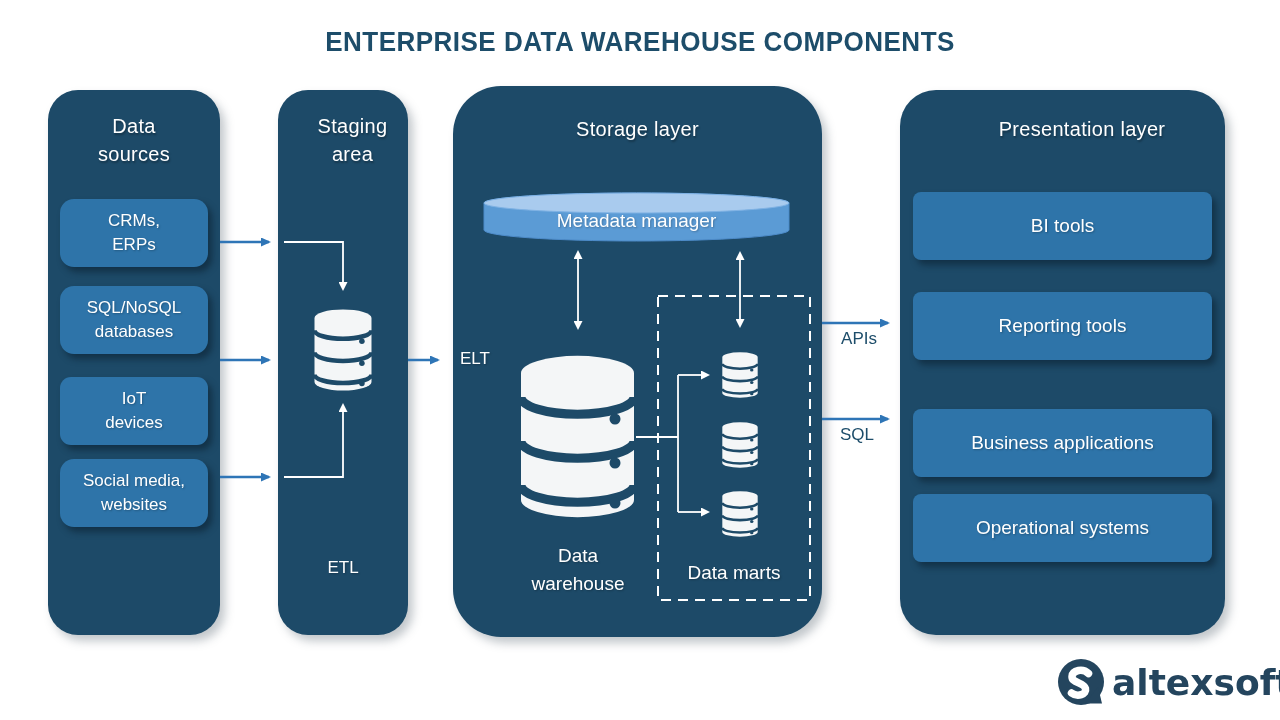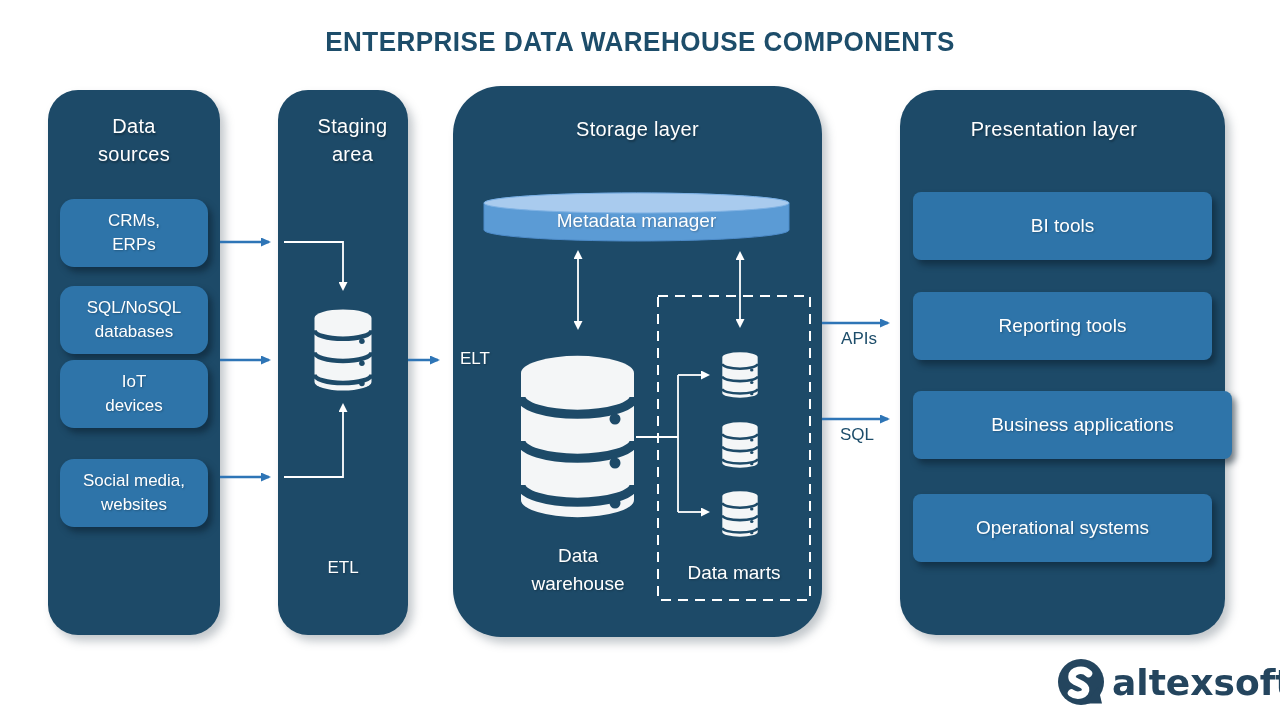--- a/index.html
+++ b/index.html
@@ -53,46 +53,46 @@
 
   <div class="col-title" style="left:48px;top:112px;width:172px;">
     <div>Data</div>
     <div>sources</div>
   </div>
   <div class="col-title" style="left:278px;top:112px;width:149px;">
     <div>Staging</div>
     <div>area</div>
   </div>
   <div class="col-title" style="left:453px;top:115px;width:369px;">Storage layer</div>
-  <div class="col-title" style="left:900px;top:115px;width:308px;">Presentation layer</div>
+  <div class="col-title" style="left:928px;top:115px;width:308px;">Presentation layer</div>
 
   <div class="srcbox" style="top:199px;text-align:center;">
     <div>CRMs,</div>
     <div>ERPs</div>
   </div>
   <div class="srcbox" style="top:286px;">
     <div>SQL/NoSQL</div>
     <div>databases</div>
   </div>
-  <div class="srcbox" style="top:360px;">
+  <div class="srcbox" style="top:377px;border-radius:11px;">
     <div>IoT</div>
     <div>devices</div>
   </div>
   <div class="srcbox" style="top:459px;">
     <div>Social media,</div>
     <div>websites</div>
   </div>
 
   <div class="presbox" style="top:192px;">
     <span>BI tools</span>
   </div>
   <div class="presbox" style="top:292px;">
     <span>Reporting tools</span>
   </div>
-  <div class="presbox" style="top:391px;padding-left:20px;">
+  <div class="presbox" style="top:409px;">
     <span>Business applications</span>
   </div>
   <div class="presbox" style="top:494px;text-align:right;">
     <span>Operational systems</span>
   </div>
 
   <svg class="layer" style="left:483px;top:192px;" width="307" height="52" viewBox="0 0 307 52">
     <path d="M1 11 L1 38 A152.5 11 0 0 0 306 38 L306 11 A152.5 10 0 0 0 1 11 Z" fill="#5b9bd5" stroke="#4d8bc9" stroke-width="1"></path>
     <ellipse cx="153.5" cy="11" rx="152.5" ry="10" fill="#a9cbee" stroke="#7fb2e4" stroke-width="1"></ellipse>
   </svg>

